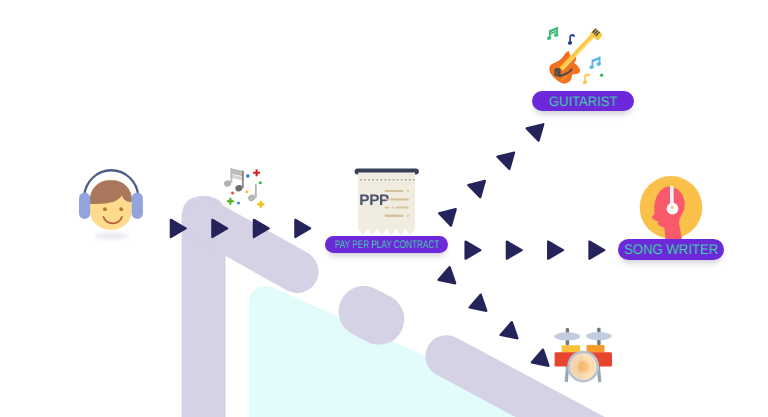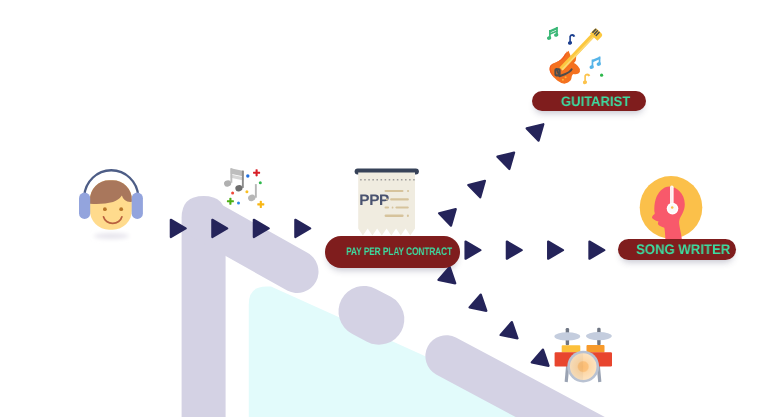--- a/index.html
+++ b/index.html
@@ -2,24 +2,24 @@
 <html><head>
 <meta charset="utf-8">
 <style>
   html,body{margin:0;padding:0;}
   body{width:768px;height:417px;overflow:hidden;background:#ffffff;
        font-family:"Liberation Sans",sans-serif;}
   #stage{position:relative;width:768px;height:417px;background:#fff;overflow:hidden;
          -webkit-font-smoothing:antialiased;text-rendering:geometricPrecision;}
   text{-webkit-font-smoothing:antialiased;}
   svg.layer{position:absolute;left:0;top:0;width:768px;height:417px;}
-  .pill{position:absolute;background:#7f1d1d;border-radius:999px;
+  .pill{position:absolute;background:#6d28d9;border-radius:999px;
         display:flex;align-items:center;justify-content:center;
-        color:#3ddba0;font-weight:bold;white-space:nowrap;
-        box-shadow:0 5px 7px -3px rgba(40,40,80,.28);padding-left:12px;}
+        color:#3ddba0;font-weight:normal;white-space:nowrap;
+        box-shadow:0 5px 7px -3px rgba(40,40,80,.28);}
   .pill > span{display:inline-block;will-change:transform;backface-visibility:hidden;}
 </style>
 </head>
 <body>
 
 <div id="stage">
 
   <svg class="layer" viewBox="0 0 768 417">
 
     <path d="M248.8 304 Q248.8 286.4 266.4 286.4 L271 286.4 L560 417 L248.8 417 Z" fill="#e2fbfb"></path>
@@ -232,21 +232,21 @@
         <stop offset="0%" stop-color="#fcbd74"></stop>
         <stop offset="36%" stop-color="#fcc27d"></stop>
         <stop offset="46%" stop-color="#fdd8a8"></stop>
         <stop offset="100%" stop-color="#fde3c0"></stop>
       </radialGradient>
     </defs>
     <circle cx="583.2" cy="366.6" r="13.3" fill="url(#drumHead)"></circle>
     <path d="M583.2 353.3 a13.3 13.3 0 0 0 0 26.6 Z" fill="#000" opacity="0.035"></path>
   </svg>
 
-  <div class="pill" style="left:325px;top:236.3px;width:123.4px;height:32px;font-size:11px;">
+  <div class="pill" style="left:325px;top:236.3px;width:123.4px;height:17px;font-size:11px;">
     <span style="transform:scaleX(0.745)">PAY PER PLAY CONTRACT</span>
   </div>
   <div class="pill" style="left:532.4px;top:91px;width:102px;height:20.2px;font-size:13.75px;">
     <span style="transform:scaleX(0.948)">GUITARIST</span>
   </div>
   <div class="pill" style="left:618px;top:239.2px;width:105.5px;height:20.4px;font-size:14px;">
     <span style="transform:scaleX(0.938)">SONG WRITER</span>
   </div>
 
 </div>

